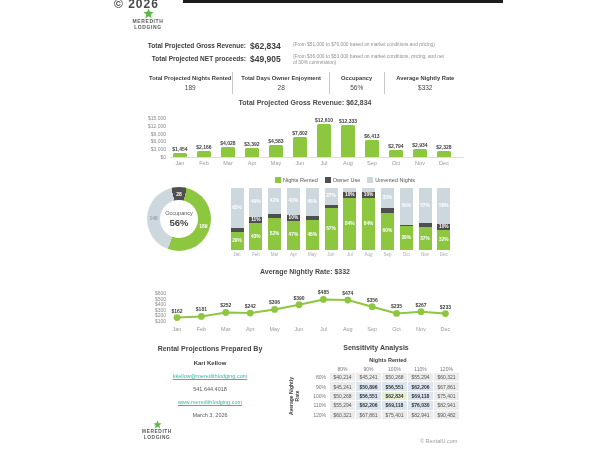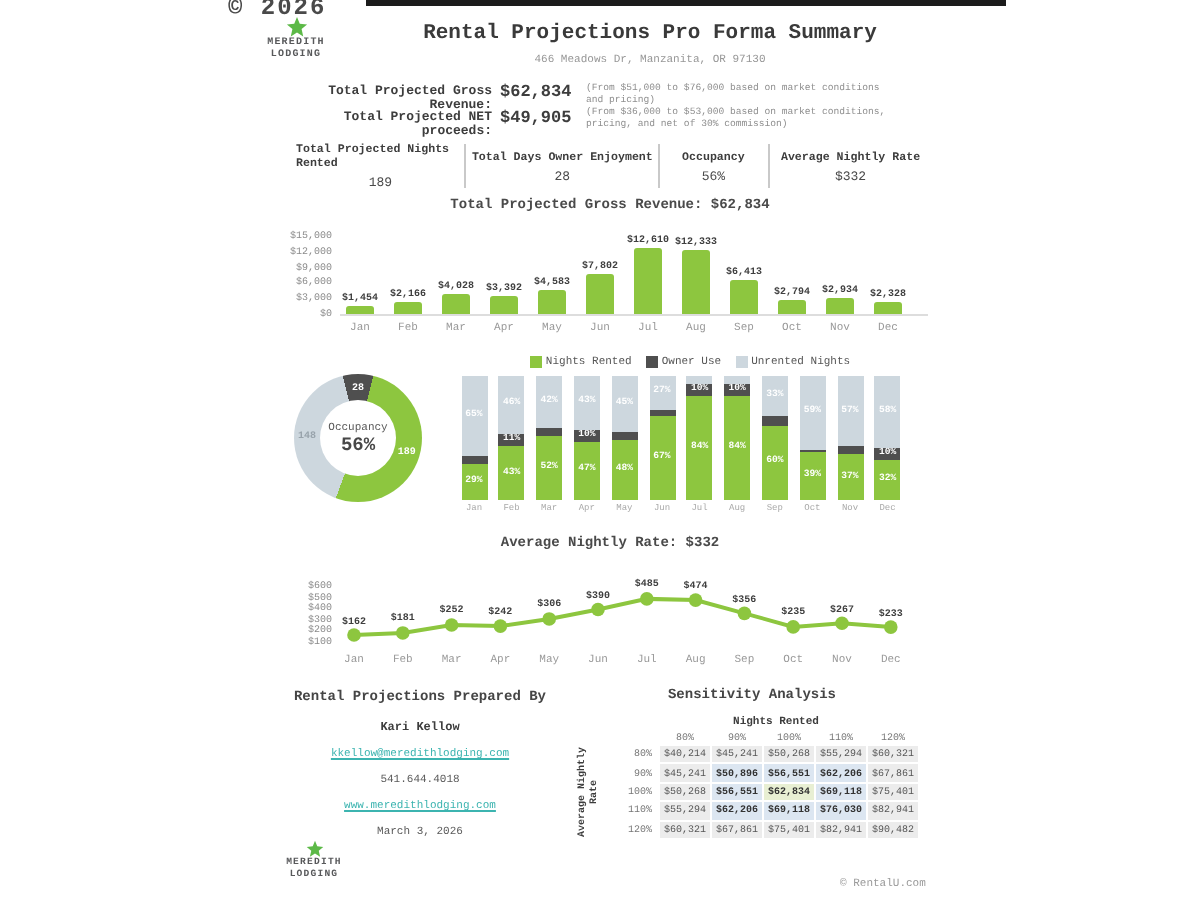--- a/index.html
+++ b/index.html
@@ -1,17 +1,17 @@
 <!DOCTYPE html>
 <html><head>
 <meta charset="utf-8">
 <style>
   html,body{margin:0;padding:0;background:#fff;}
   .page{position:relative;width:503px;height:450px;background:#fff;overflow:hidden;
-        font-family:Liberation Mono, monospace;color:#3d3d3d;}
+        font-family:Liberation Sans, sans-serif;color:#3d3d3d;}
   .abs{position:absolute;}
   .ctr{text-align:center;}
   .topline{left:183px;top:0;width:364px;height:3px;background:#1c1c1c;}
   .watermark{left:114px;top:-3px;font-size:12px;font-weight:bold;color:#4a4a4a;letter-spacing:1px;}
   .logo{width:46px;text-align:center;line-height:1.15;}
   .logo .ln{font-size:5px;font-weight:bold;letter-spacing:0.6px;color:#58595b;}
   .logo-top{left:125px;top:8px;}
   .logo-bottom{left:134px;top:420px;}
   .hdr-block{left:160px;top:11px;width:330px;}
   .hdr-title{font-size:10.5px;font-weight:bold;color:#3a3a3a;}
@@ -56,24 +56,20 @@
   <div class="abs watermark">© 2026</div>
 
   <div class="abs logo logo-top">
     <svg width="11" height="11" viewBox="0 0 24 24" style="display:block;margin:0 auto;">
       <polygon points="12,1 15,8.4 23,9.2 17,14.3 18.8,22.3 12,18 5.2,22.3 7,14.3 1,9.2 9,8.4" fill="#5cb947"></polygon>
     </svg>
     <div class="ln">MEREDITH</div>
     <div class="ln">LODGING</div>
   </div>
 
-  <div class="abs hdr-block ctr">
-    <div class="hdr-title">Rental Projections Pro Forma Summary</div>
-    <div class="hdr-sub">466 Meadows Dr, Manzanita, OR 97130</div>
-  </div>
 
   <div class="abs sumlabel" style="left:140px;top:42px;">Total Projected Gross Revenue:</div>
   <div class="abs sumval" style="left:250px;top:41px;">$62,834</div>
   <div class="abs sumnote" style="left:293px;top:42px;">(From $51,000 to $76,000 based on market conditions and pricing)</div>
 
   <div class="abs sumlabel" style="left:140px;top:55px;">Total Projected NET proceeds:</div>
   <div class="abs sumval" style="left:250px;top:54px;">$49,905</div>
   <div class="abs sumnote" style="left:293px;top:54px;">(From $36,000 to $53,000 based on market conditions, pricing, and net of 30% commission)</div>
 
   <div class="abs stats">

